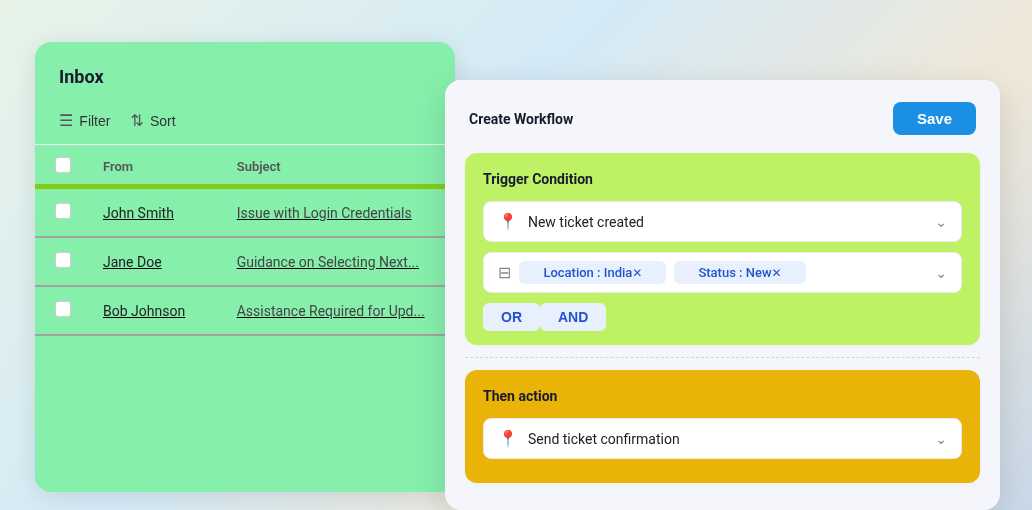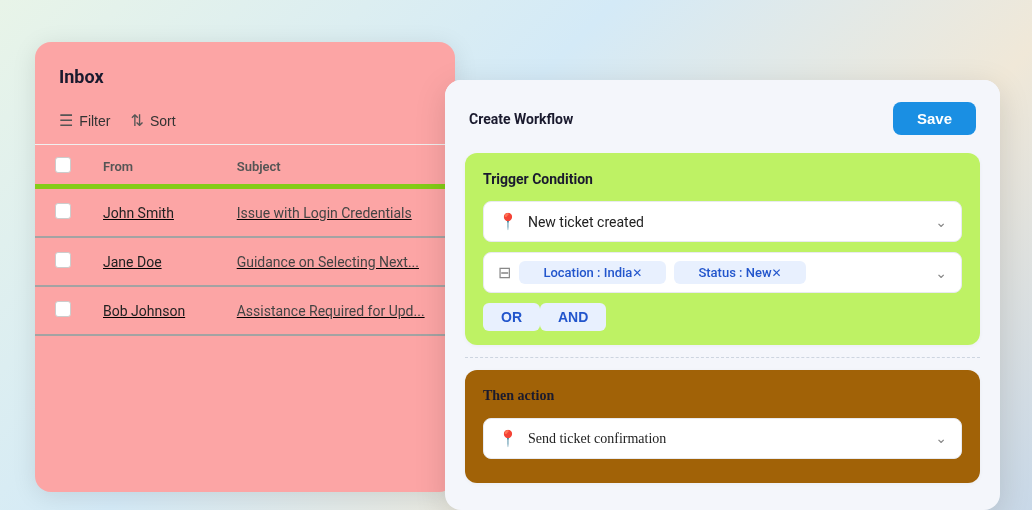--- a/index.html
+++ b/index.html
@@ -13,21 +13,21 @@
       position: relative;
     }
 
     
     .inbox-panel {
       position: absolute;
       left: 35px;
       top: 42px;
       width: 420px;
       height: 450px;
-      background: #fca5a5;
+      background: #86efac;
       border-radius: 16px;
       box-shadow: 0 4px 24px rgba(0,0,0,0.10);
       overflow: hidden;
     }
 
     .inbox-header {
       padding: 24px 24px 10px 24px;
       font-size: 18px;
       font-weight: 700;
       color: #1a1a2e;
@@ -260,25 +260,24 @@
       font-weight: 600;
       cursor: pointer;
     }
 
     .dashed-divider {
       border-top: 1.5px dashed #cdd5e0;
       margin: 8px 0 12px 0;
     }
 
     .then-section {
-      background: #a16207;
+      background: #eab308;
       border-radius: 12px;
       padding: 18px 18px 14px 18px;
       box-shadow: 0 1px 4px rgba(0,0,0,0.04);
-      font-family: Liberation Serif, serif;
     }
   </style>
 </head>
 <body>
 
 <div class="inbox-panel">
   <div class="inbox-header">Inbox</div>
   <div class="inbox-toolbar">
     <button class="toolbar-btn">
       <span class="toolbar-icon">☰</span>

